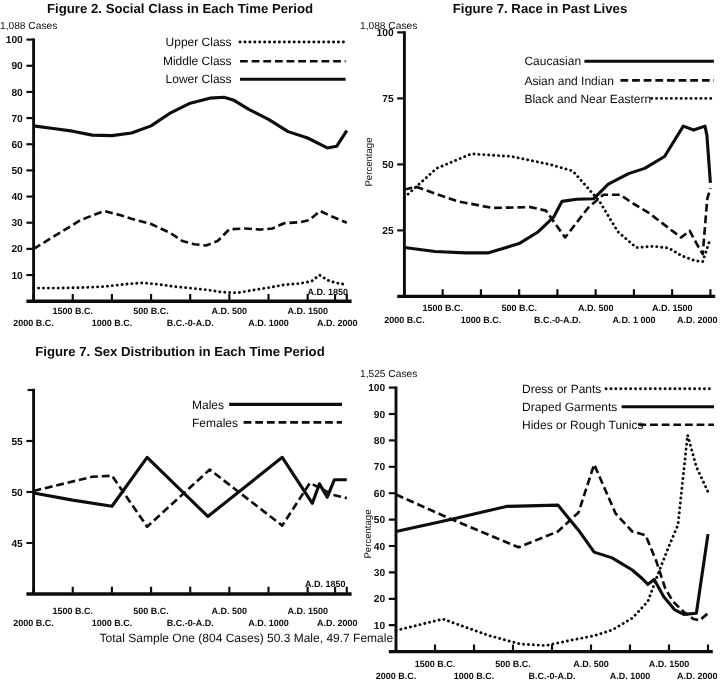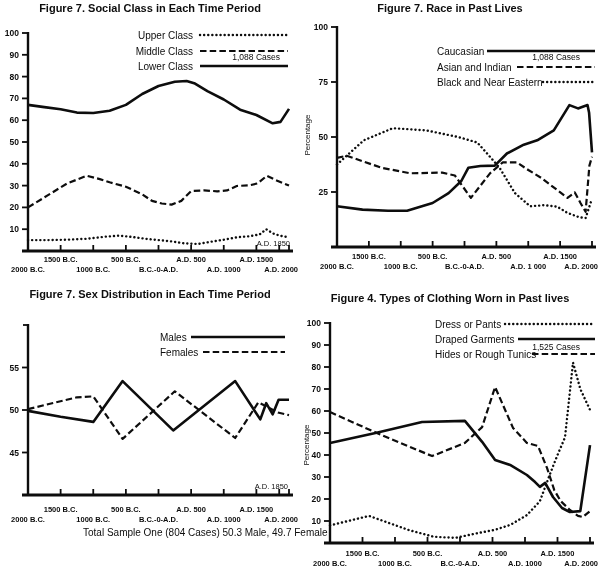--- a/index.html
+++ b/index.html
@@ -1,34 +1,34 @@
 <!DOCTYPE html>
 <html><head>
 <meta charset="utf-8">
 <style>
   html,body{margin:0;padding:0;background:#ffffff;}
   #canvas{position:relative;width:600px;height:568px;background:#ffffff;overflow:hidden;
           font-family:"Liberation Sans",sans-serif;color:#0d0d0d;}
   .figure{position:absolute;width:300px;}
   .fig-title{position:absolute;left:0;right:0;top:2px;text-align:center;
              font-size:11px;font-weight:bold;white-space:nowrap;}
-  .fig-sub{position:absolute;left:0;right:20px;top:16px;text-align:right;font-size:8.5px;margin-top:36px;}
-  .annot{position:absolute;font-size:7.5px;font-weight:normal;}
+  .fig-sub{position:absolute;left:0;right:36px;top:16px;text-align:left;font-size:8.5px;}
+  .annot{position:absolute;font-size:7.5px;font-weight:bold;}
   .ylabel{position:absolute;width:120px;height:10px;text-align:center;font-size:8px;
           transform:rotate(-90deg);}
   .footnote{position:absolute;left:55px;font-size:10px;white-space:nowrap;margin-left:28px;}
   svg.plot{position:absolute;left:0;top:0;overflow:visible;}
 </style>
 </head>
 <body>
 
 <div id="canvas">
 
   <section class="figure" id="figbox-0" style="left:0;top:0;height:285px">
-    <div class="fig-title">Figure 7.  Social Class in Each Time Period</div>
+    <div class="fig-title">Figure 2.  Social Class in Each Time Period</div>
     <div class="fig-sub">1,088 Cases</div>
     <div class="annot" style="top:239px;right:10px">A.D. 1850</div>
     <svg class="plot" id="svg-0" width="300" height="285" viewBox="0 0 300 285">
         <line x1="22" y1="251" x2="293" y2="251" stroke="#0d0d0d" stroke-width="2.8"></line>
         <line x1="28" y1="32" x2="28" y2="251" stroke="#0d0d0d" stroke-width="2.4"></line>
         <line x1="22" y1="229.2" x2="28" y2="229.2" stroke="#0d0d0d" stroke-width="1.8"></line>
         <text x="19" y="232.2" text-anchor="end" font-size="8.5" font-weight="bold" fill="#0d0d0d">10</text>
         <line x1="22" y1="207.4" x2="28" y2="207.4" stroke="#0d0d0d" stroke-width="1.8"></line>
         <text x="19" y="210.4" text-anchor="end" font-size="8.5" font-weight="bold" fill="#0d0d0d">20</text>
         <line x1="22" y1="185.60000000000002" x2="28" y2="185.60000000000002" stroke="#0d0d0d" stroke-width="1.8"></line>
@@ -159,21 +159,20 @@
         <path d="M28.0 124.1 L76.9 112.3 L93.3 111.4 L122.6 153.9 L174.8 106.3 L235.2 153.0 L258.3 117.4 L277.9 127.5 L289.0 130.1" fill="none" stroke="#0d0d0d" stroke-linejoin="round" stroke-width="2.2" stroke-dasharray="6.5 3.2"></path>
         <text x="160" y="55.5" text-anchor="start" font-size="10" fill="#0d0d0d">Males</text>
         <line x1="191" y1="52" x2="285" y2="52" stroke="#0d0d0d" stroke-width="2.6"></line>
         <text x="160" y="70.5" text-anchor="start" font-size="10" fill="#0d0d0d">Females</text>
         <line x1="203" y1="67" x2="285" y2="67" stroke="#0d0d0d" stroke-width="2.2" stroke-dasharray="6.5 3.2"></line>
       </svg>
     <div class="footnote" style="top:242px">Total Sample One (804 Cases) 50.3 Male, 49.7 Female</div>
   </section>
 
   <section class="figure" id="figbox-3" style="left:300px;top:285px;height:283px">
-    <div class="fig-title" style="top:7px">Figure 4.  Types of Clothing Worn in Past lives</div>
     <div class="fig-sub" style="top:21px">1,525 Cases</div>
     <div class="ylabel" style="left:-53px;top:155px">Percentage</div>
     <svg class="plot" id="svg-3" width="300" height="283" viewBox="0 0 300 283">
         <line x1="24" y1="258" x2="294" y2="258" stroke="#0d0d0d" stroke-width="2.8"></line>
         <line x1="30" y1="37" x2="30" y2="258" stroke="#0d0d0d" stroke-width="2.4"></line>
         <line x1="24" y1="236" x2="30" y2="236" stroke="#0d0d0d" stroke-width="1.8"></line>
         <text x="21" y="239" text-anchor="end" font-size="8.5" font-weight="bold" fill="#0d0d0d">10</text>
         <line x1="24" y1="214" x2="30" y2="214" stroke="#0d0d0d" stroke-width="1.8"></line>
         <text x="21" y="217" text-anchor="end" font-size="8.5" font-weight="bold" fill="#0d0d0d">20</text>
         <line x1="24" y1="192" x2="30" y2="192" stroke="#0d0d0d" stroke-width="1.8"></line>

